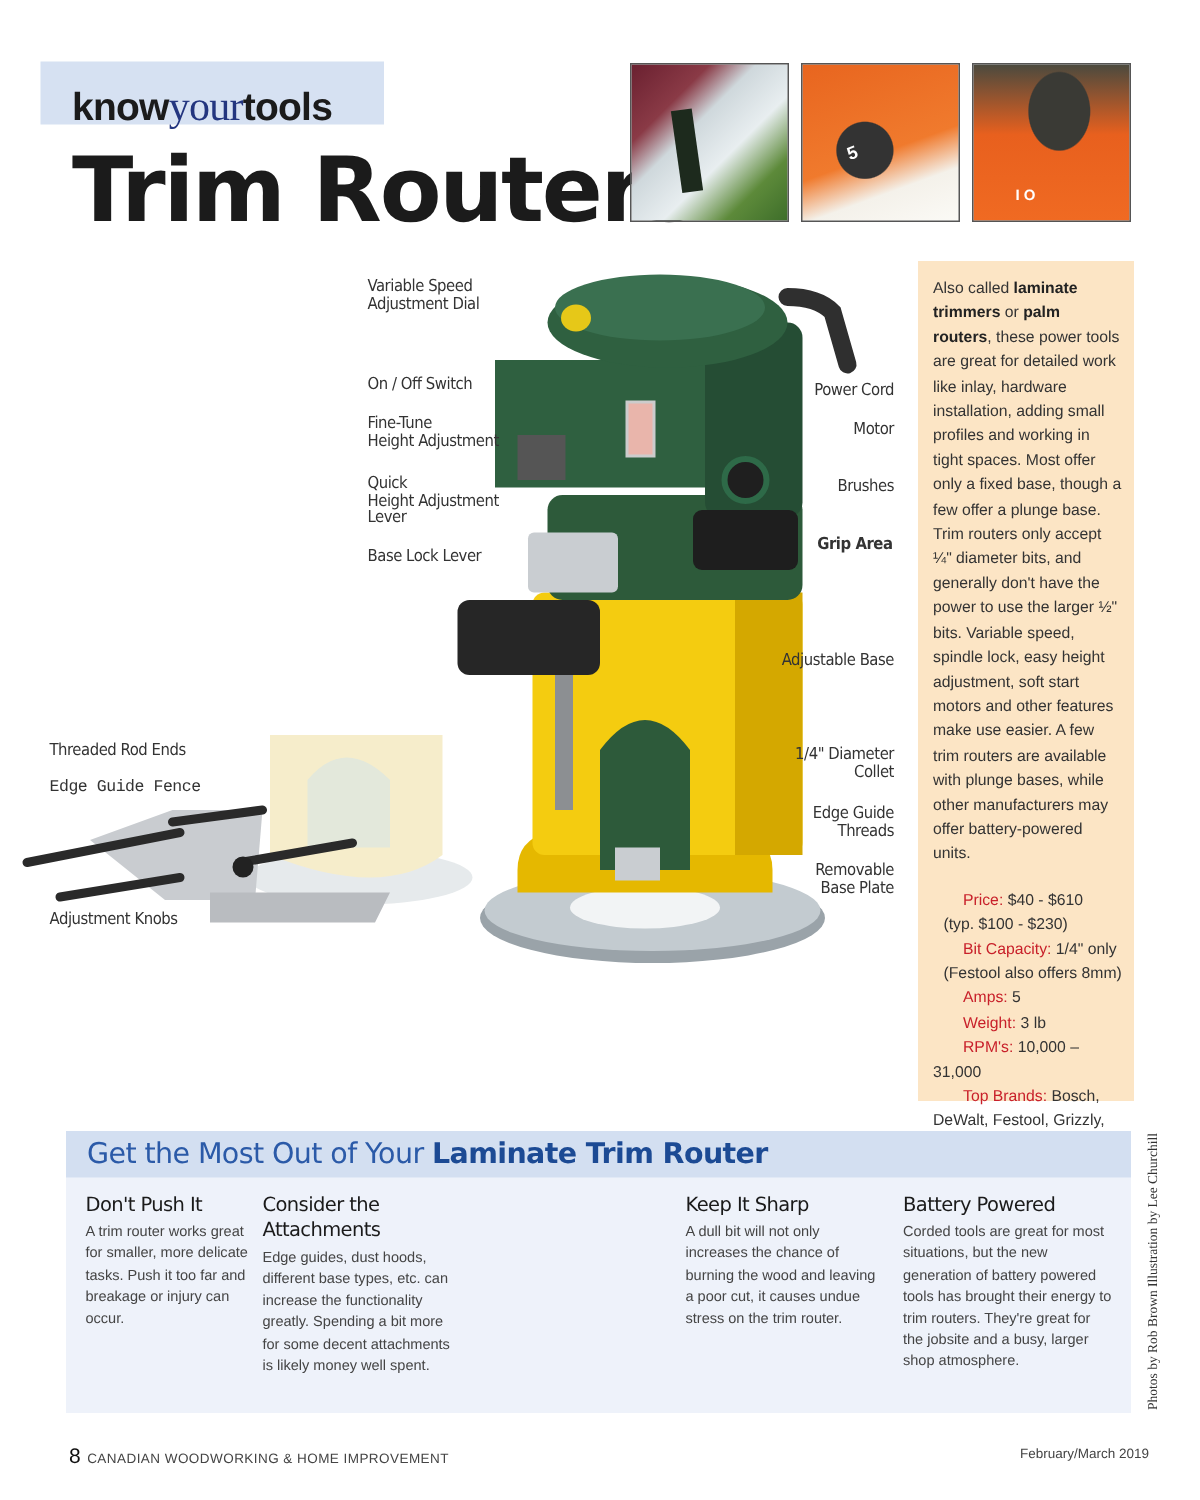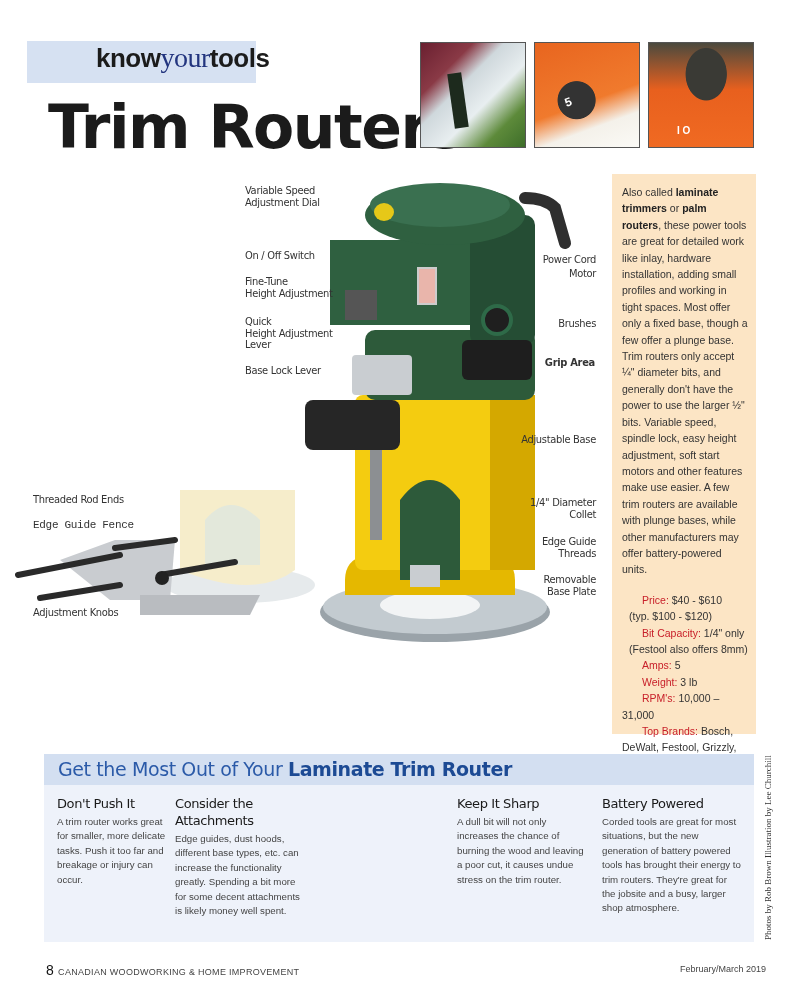--- a/index.html
+++ b/index.html
@@ -1,19 +1,19 @@
 <!DOCTYPE html>
 <html><head>
 <meta charset="utf-8">
 <style>
   * { box-sizing: border-box; margin: 0; padding: 0; }
   body { width: 800px; height: 1000px; background: #ffffff; font-family: "Liberation Sans", sans-serif; position: relative; overflow: hidden; color: #222; }
 
   .kicker { position: absolute; left: 27px; top: 41px; width: 229px; height: 42px; background: #d6e1f2; }
-  .kicker-text { position: absolute; left: 48px; top: 42px; font-size: 26px; font-weight: bold; color: #1b1b1b; letter-spacing: -0.5px; margin-left: 48px; }
+  .kicker-text { position: absolute; left: 48px; top: 56px; font-size: 26px; font-weight: bold; color: #1b1b1b; letter-spacing: -0.5px; }
   .kicker-text .mid { font-family: "Liberation Serif", serif; font-weight: normal; color: #23357f; font-size: 28px; }
   .page-title { position: absolute; left: 48px; top: 92px; font-size: 60px; font-weight: bold; color: #1b1b1b; letter-spacing: -1.5px; font-family: "DejaVu Sans", sans-serif; }
 
   .photo { position: absolute; top: 42px; width: 106px; height: 106px; border: 1px solid #555; overflow: hidden; }
   .photo1 { left: 420px; background: linear-gradient(135deg, #6a2030 0%, #8a3a46 25%, #cfd8dc 40%, #e8eef0 60%, #5d8a3a 80%, #3e6e2a 100%); }
   .photo2 { left: 534px; background: radial-gradient(circle at 40% 55%, #333 0 22%, transparent 23%), linear-gradient(160deg, #e8651f 0%, #f07a2d 55%, #f4f1ea 75%, #fbfaf6 100%); }
   .photo3 { left: 648px; background: radial-gradient(ellipse at 55% 30%, #3a3a35 0 25%, transparent 26%), linear-gradient(180deg, #4b4a3e 0%, #e8601e 45%, #f06a22 100%); padding-left: 17px; }
   .photo .glyph { position: absolute; color: #fff; font-size: 12px; font-weight: bold; }
 
   .infobox { position: absolute; left: 612px; top: 174px; width: 144px; height: 560px; background: #fce5c5; padding: 10px 8px 8px 10px; font-size: 10.5px; line-height: 16.4px; color: #333; }
@@ -106,41 +106,41 @@
   <div class="callout" style="left:245px;top:80px;"><span>On / Off Switch</span></div>
   <div class="callout" style="left:245px;top:106px;"><span style="white-space:pre-line">Fine-Tune
 Height Adjustment</span></div>
   <div class="callout" style="left:245px;top:146px;"><span style="white-space:pre-line">Quick
 Height Adjustment
 Lever</span></div>
   <div class="callout" style="left:245px;top:195px;"><span>Base Lock Lever</span></div>
 
   
   <div class="callout right" style="left:520px;top:84px;width:76px;"><span>Power Cord</span></div>
-  <div class="callout right" style="left:520px;top:98px;width:76px;"><span>Motor</span></div>
+  <div class="callout right" style="left:520px;top:110px;width:76px;"><span>Motor</span></div>
   <div class="callout right" style="left:520px;top:148px;width:76px;"><span>Brushes</span></div>
   <div class="callout right" style="left:519px;top:187px;width:76px;font-weight:bold;"><span>Grip Area</span></div>
   <div class="callout right" style="left:510px;top:264px;width:86px;"><span>Adjustable Base</span></div>
   <div class="callout right" style="left:520px;top:327px;width:76px;"><span style="white-space:pre-line">1/4" Diameter
 Collet</span></div>
   <div class="callout right" style="left:520px;top:366px;width:76px;"><span style="white-space:pre-line">Edge Guide
 Threads</span></div>
   <div class="callout right" style="left:520px;top:404px;width:76px;"><span style="white-space:pre-line">Removable
 Base Plate</span></div>
 
   
   <div class="callout" style="left:33px;top:324px;"><span>Threaded Rod Ends</span></div>
   <div class="callout" style="left:33px;top:350px;font-family:Liberation Mono, monospace;"><span>Edge Guide Fence</span></div>
   <div class="callout" style="left:33px;top:437px;"><span>Adjustment Knobs</span></div>
 </div>
 
 <div class="infobox">
   <p><span>Also called </span><b>laminate trimmers</b><span> or </span><b>palm routers</b><span>, these power tools are great for detailed work like inlay, hardware installation, adding small profiles and working in tight spaces. Most offer only a fixed base, though a few offer a plunge base. Trim routers only accept ¼" diameter bits, and generally don't have the power to use the larger ½" bits. Variable speed, spindle lock, easy height adjustment, soft start motors and other features make use easier. A few trim routers are available with plunge bases, while other manufacturers may offer battery-powered units.</span></p>
   <div>
-    <span class="spec"><span class="k">Price:</span><span> $40 - $610</span><br><span class="sub">(typ. $100 - $120)</span></span>
+    <span class="spec"><span class="k">Price:</span><span> $40 - $610</span><br><span class="sub">(typ. $100 - $230)</span></span>
     <span class="spec"><span class="k">Bit Capacity:</span><span> 1/4" only</span><br><span class="sub">(Festool also offers 8mm)</span></span>
     <span class="spec"><span class="k">Amps:</span><span> 5</span></span>
     <span class="spec"><span class="k">Weight:</span><span> 3 lb</span></span>
     <span class="spec"><span class="k">RPM's:</span><span> 10,000 – 31,000</span></span>
     <span class="spec"><span class="k">Top Brands:</span><span> Bosch, DeWalt, Festool, Grizzly, King, Makita, Porter Cable, Ridgid, Ryobi</span></span>
   </div>
 </div>
 
 <div class="tips">
   <div class="tips-header"><span>Get the Most Out of Your </span><b>Laminate Trim Router</b></div>

